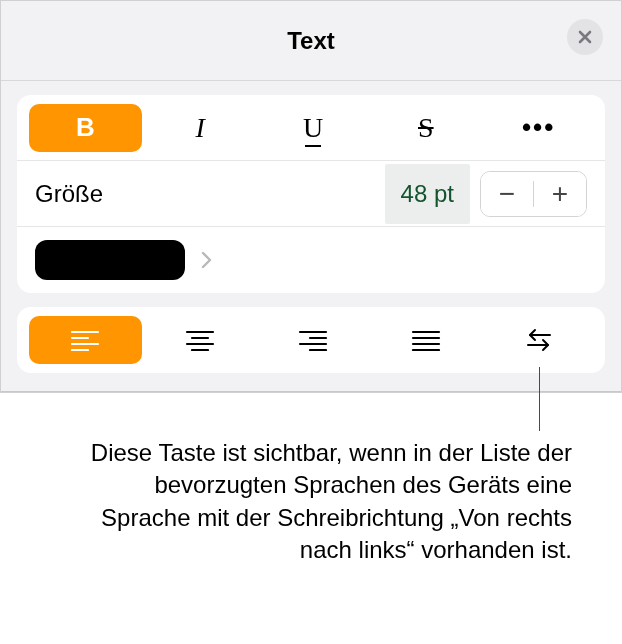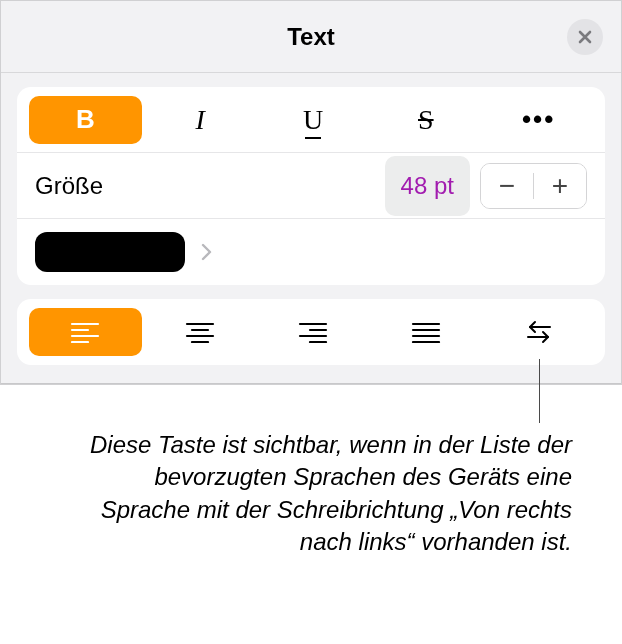--- a/index.html
+++ b/index.html
@@ -10,21 +10,21 @@
     height: 644px;
     overflow: hidden;
   }
   .panel {
     background: #f2f2f4;
     border: 1px solid #d0d0d2;
     border-radius: 0;
   }
   .header {
     position: relative;
-    height: 72px;
+    height: 80px;
     display: flex;
     align-items: center;
     justify-content: center;
     border-bottom: 1px solid #d8d8da;
   }
   .header-title {
     font-size: 24px;
     font-weight: 600;
     color: #000;
   }
@@ -88,24 +88,24 @@
     padding: 0 18px;
     border-bottom: 1px solid #e6e6e8;
   }
   .row-label {
     font-size: 24px;
     color: #000;
     flex: 1;
   }
   .size-value {
     background: #eceded;
-    border-radius: 10px;
+    border-radius: 2px;
     padding: 16px 16px;
     font-size: 24px;
-    color: #a21caf;
+    color: #14532d;
     margin-right: 10px;
   }
   .stepper {
     display: flex;
     align-items: center;
     border: 1px solid #d4d4d6;
     border-radius: 10px;
     height: 46px;
     overflow: hidden;
   }
@@ -156,21 +156,20 @@
     justify-content:center;
     cursor:pointer;
   }
   .align-btn.active { background:#ff9500; border-radius:10px; margin:0 2px;}
   .align-btn svg { stroke:#000; }
   .align-btn.active svg { stroke:#fff; }
   .panel-bottom-line { height:1px; background:#c8c8ca; }
   .callout-wrap {
     position: relative;
     margin-top: 4px;
-    font-style: italic;
   }
   .callout-line {
     position:absolute;
     left: 539px;
     top: -30px;
     width: 1px;
     height: 64px;
     background: #4a4a4a;
   }
   .callout-text {

